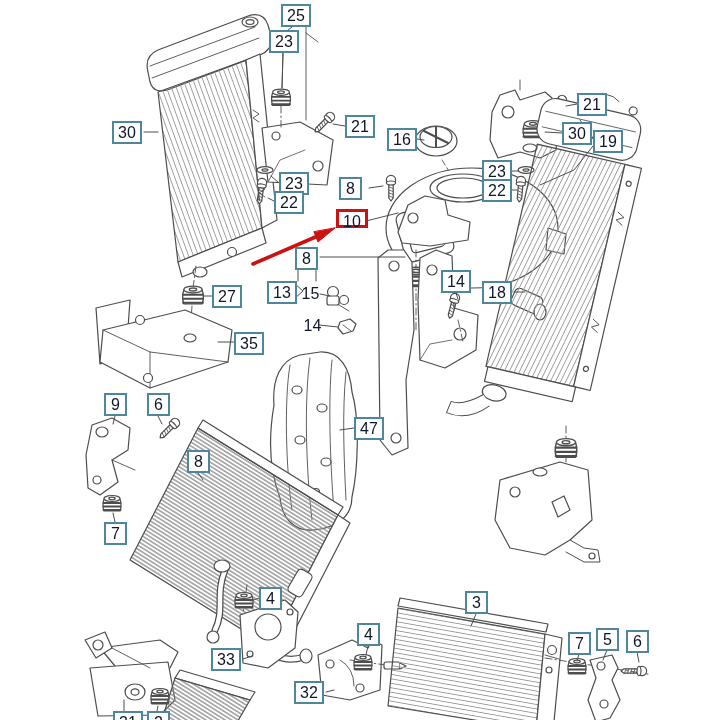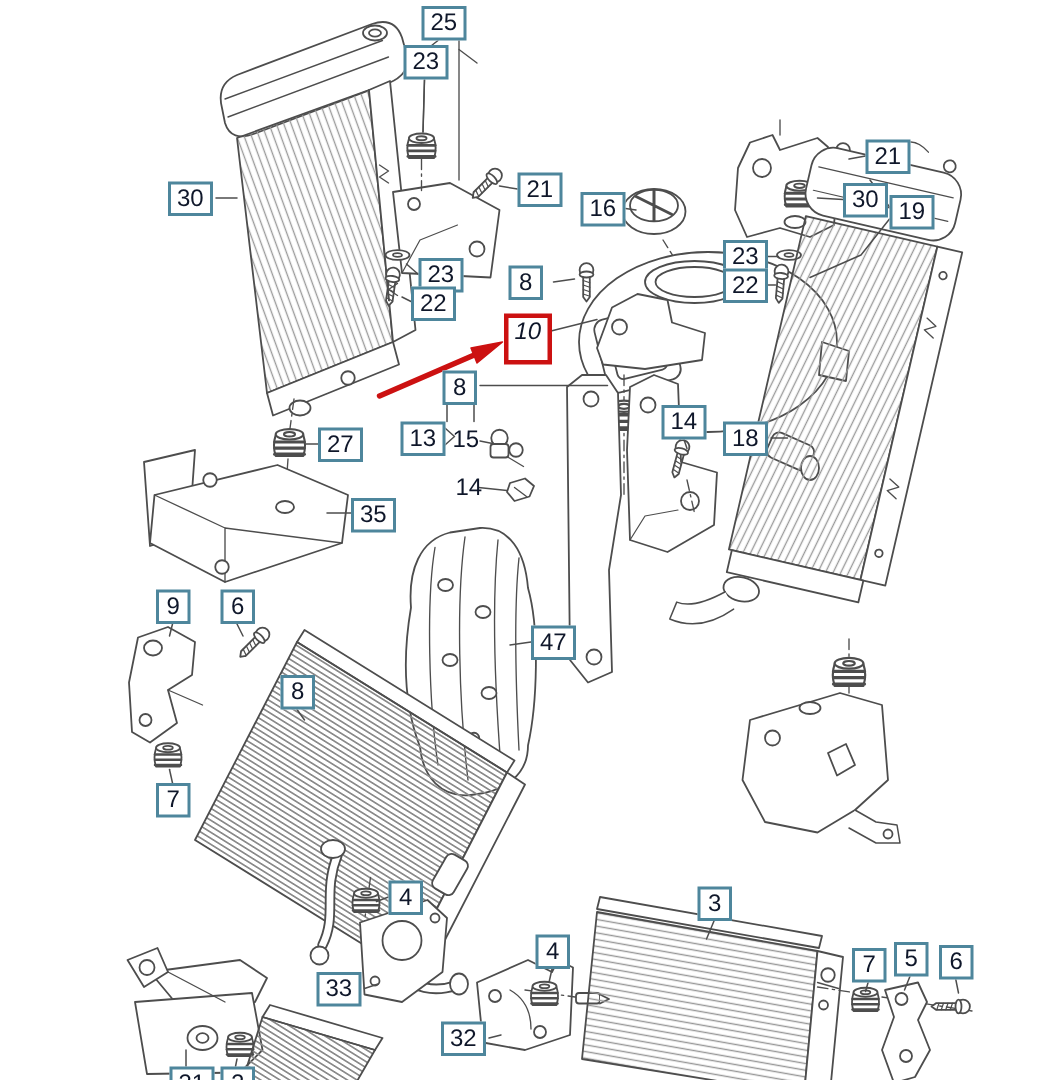--- a/index.html
+++ b/index.html
@@ -7,21 +7,21 @@
     position:relative;width:702px;height:720px;overflow:hidden;background:#fff;
     font-family:"Liberation Sans",sans-serif;outline:1px solid #e3e3e3;
   }
   .art{position:absolute;left:0;top:0;}
   .lbl{
     position:absolute;box-sizing:border-box;height:23px;min-width:23px;
     border:2px solid #4e869c;background:#fff;color:#0f172a;
     font:16px/19px "Liberation Sans",sans-serif;text-align:center;padding:0 4px;
     cursor:pointer;
   }
-  .lbl.red{border:3px solid #cc1111;height:34px;line-height:19px;font-style:italic;}
+  .lbl.red{border:3px solid #cc1111;height:19px;line-height:19px;}
   .lbl.plain{border:none;background:transparent;padding:0 1px;font-size:16px;cursor:default;}
 </style>
 </head>
 <body>
 
 <div class="canvas">
 
 <svg class="art" width="702" height="720" viewBox="0 0 702 720" stroke="#4d4d4d" stroke-width="1.2" fill="none" stroke-linejoin="round" stroke-linecap="round">
   <defs>
     <pattern id="fins24" width="4.6" height="4.6" patternUnits="userSpaceOnUse" patternTransform="rotate(-20)">

